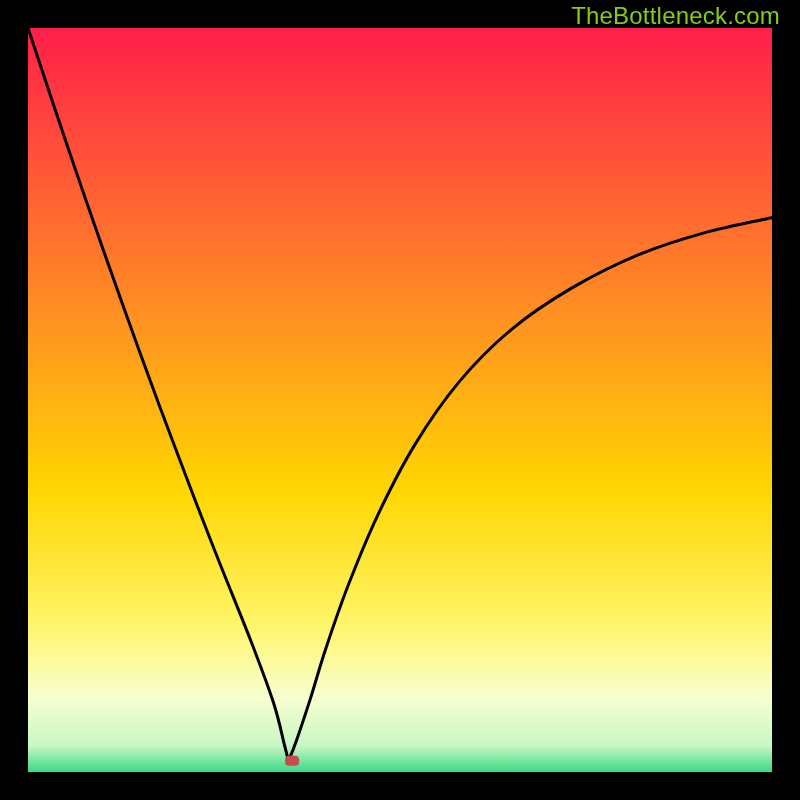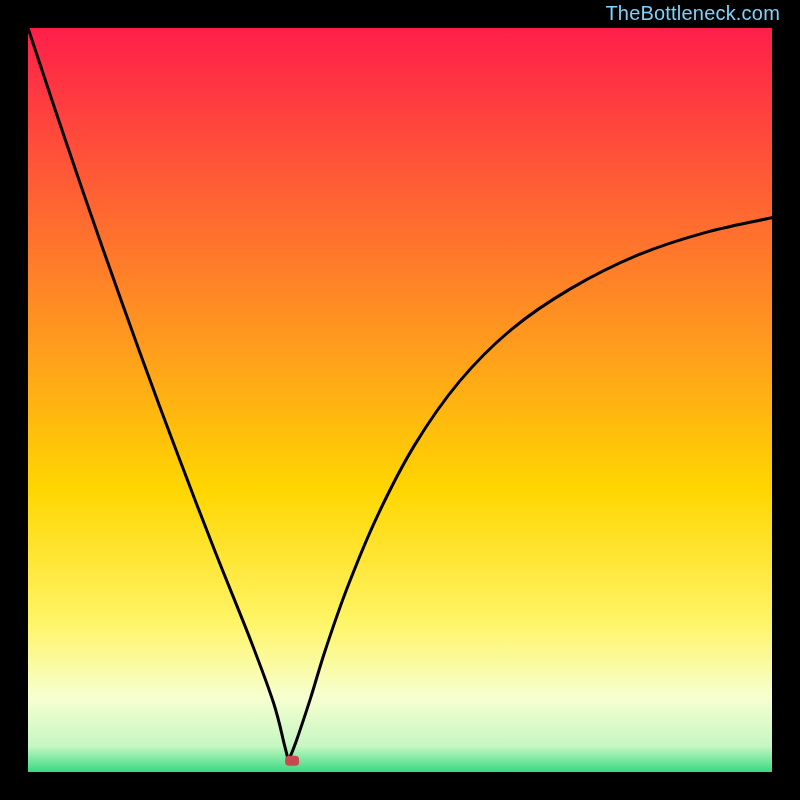--- a/index.html
+++ b/index.html
@@ -23,22 +23,22 @@
     left: 0;
     top: 0;
     width: 744px;
     height: 744px;
   }
   .watermark {
     position: absolute;
     top: 2px;
     right: 20px;
     font-family: Arial, Helvetica, sans-serif;
-    font-size: 20px;
-    color: #7dd3fc;
+    font-size: 24px;
+    color: #84cc16;
     letter-spacing: 0.2px;
     text-align: center;
   }
 </style>
 </head>
 <body>
 
 <div class="frame">
   <svg class="plot" viewBox="0 0 744 744">
     <defs>

